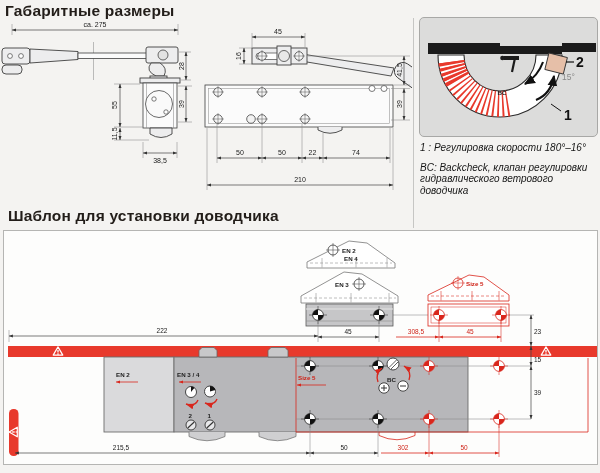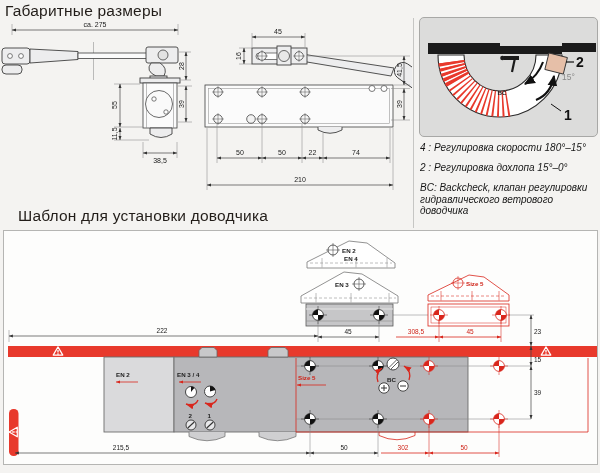--- a/index.html
+++ b/index.html
@@ -1,19 +1,19 @@
 <!DOCTYPE html>
 <html><head>
 <meta charset="utf-8">
 <style>
   html,body{margin:0;padding:0;}
   body{width:600px;height:473px;background:#f4f3f1;position:relative;overflow:hidden;
        font-family:"Liberation Sans", sans-serif;}
   .abs{position:absolute;}
-  h1.sec{font-size:15.5px;font-weight:normal;color:#221d19;margin:0;letter-spacing:.2px;}
+  h1.sec{font-size:15.5px;font-weight:bold;color:#221d19;margin:0;letter-spacing:.2px;}
   #panel-gauge{left:419px;top:17px;width:177px;height:118px;background:#dcdcdb;
        border:1px solid #a8a8a6;border-radius:5px;}
   #vsep{left:413px;top:18px;width:1px;height:210px;background:#c6c6c4;}
   #legend{left:420px;top:142px;width:178px;font-style:italic;font-size:10px;color:#161616;line-height:1.12;}
   #legend p{margin:0 0 9px 0;}
   #tpl-box{left:3px;top:230px;width:593px;height:233px;background:#fdfdfc;border:1px solid #b5b5b3;}
   
   .dl{stroke:#444;stroke-width:.7;fill:none}
   .xl{stroke:#8a8a8a;stroke-width:.55;fill:none}
   .ol{stroke:#3f3f3f;stroke-width:.9;fill:#ededee}
@@ -210,26 +210,25 @@
     <path d="M116,82 Q131,76 134,58" fill="none" stroke="#111" stroke-width="2.1" marker-end="url(#gb)"></path>
     <line x1="131" y1="86" x2="141" y2="93" stroke="#111" stroke-width="1"></line>
     <line x1="146" y1="44" x2="154" y2="44" stroke="#111" stroke-width="1.2"></line>
     <text x="144" y="102" class="big">1</text>
     <text x="156" y="49" class="big">2</text>
     <text x="142" y="62" font-size="8.5" fill="#8a8a8a">15°</text>
   </svg>
 </div>
 
 <div id="legend" class="abs">
-  <p>4 : Регулировка скорости 180°–15°</p>
-  <p>2 : Регулировка дохлопа 15°–0°</p>
+  <p>1 : Регулировка скорости 180°–16°</p>
   <p>BC: Backcheck, клапан регулировки гидравлического ветрового доводчика</p>
 </div>
 
-<h1 class="sec abs" style="left:18px;top:207px;">Шаблон для установки доводчика</h1>
+<h1 class="sec abs" style="left:8px;top:207px;">Шаблон для установки доводчика</h1>
 
 <div id="tpl-box" class="abs">
 <svg width="593" height="233" viewBox="0 0 593 233">
   <defs>
     <marker id="tb" viewBox="0 0 8 8" refX="7.4" refY="4" markerWidth="6" markerHeight="6" orient="auto-start-reverse">
       <path d="M0,1.2 L7.6,4 L0,6.8 Z" fill="#333"></path>
     </marker>
     <marker id="tr" viewBox="0 0 8 8" refX="7.4" refY="4" markerWidth="6" markerHeight="6" orient="auto-start-reverse">
       <path d="M0,1.2 L7.6,4 L0,6.8 Z" fill="#d9261c"></path>
     </marker>

